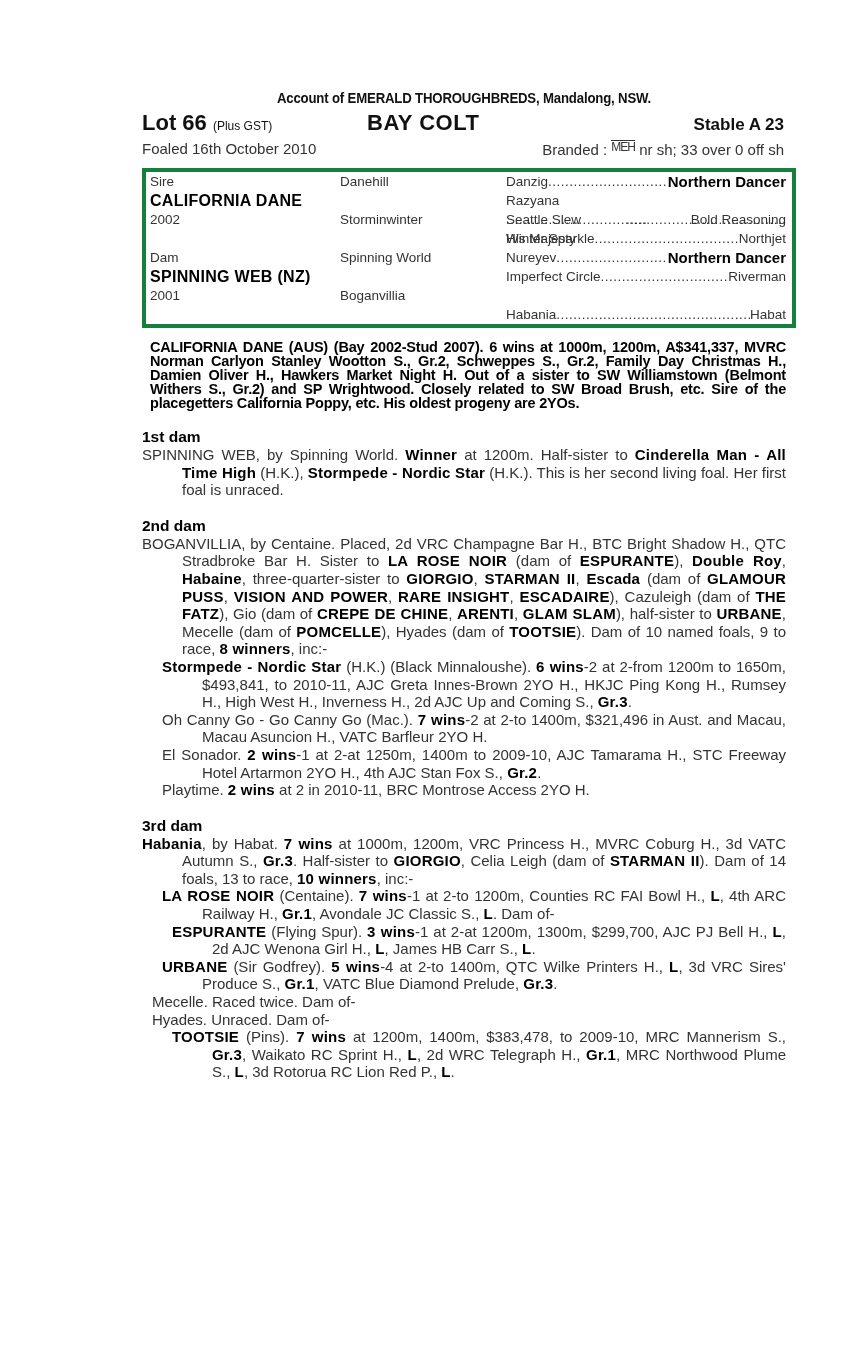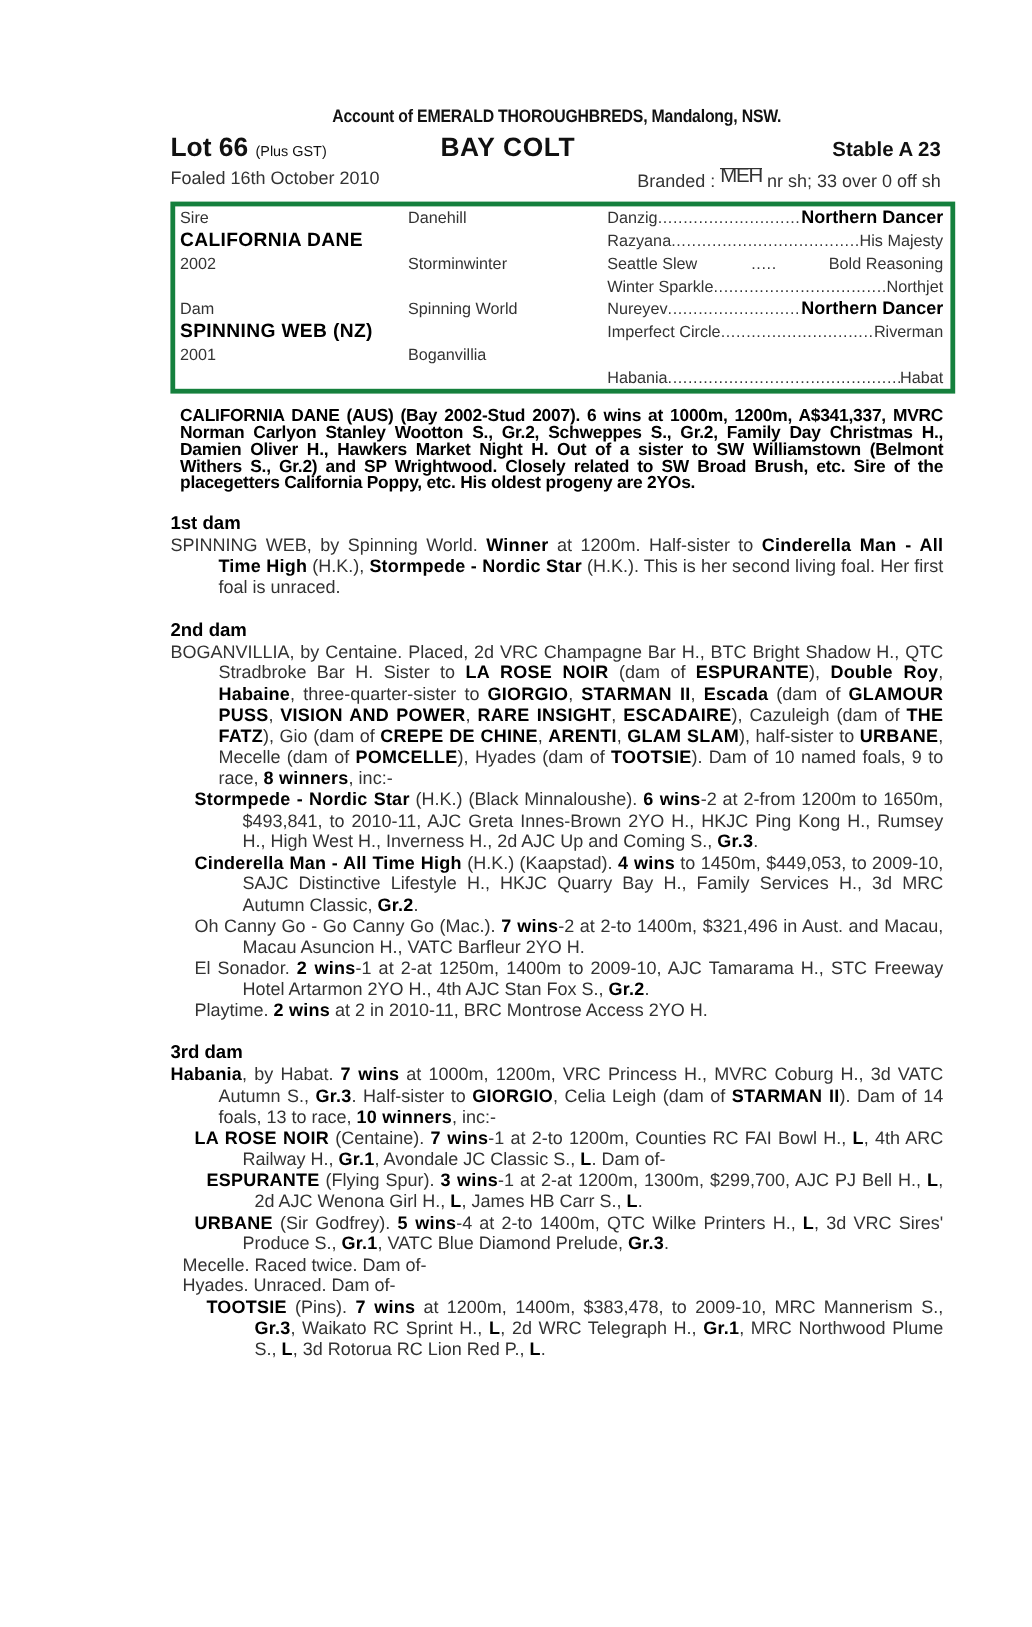--- a/index.html
+++ b/index.html
@@ -7,21 +7,21 @@
   .page { position:absolute; left:118px; top:88px; width:644px;margin-left:24px; }
   .account { text-align:center; font-weight:bold; font-size:15px; letter-spacing:-0.2px; transform:scaleX(0.88); transform-origin:center; white-space:nowrap; height:20px; line-height:20px; }
   .lotline { position:relative; height:26px; margin-top:2px; }
   .lot { position:absolute; left:0; top:0; font-weight:bold; font-size:22px; line-height:26px; }
   .lot small { font-weight:normal; font-size:12px; }
   .colt { position:absolute; left:225px; top:0; font-weight:bold; font-size:22px; line-height:26px; letter-spacing:0.5px; }
   .stable { position:absolute; right:2px; top:2px; font-weight:bold; font-size:17px; line-height:26px; }
   .foalline { position:relative; height:22px; font-size:15px; color:#333; margin-top:2px; }
   .foaled { position:absolute; left:0; top:2px; }
   .branded { position:absolute; right:2px; top:2px; white-space:nowrap; }
-  .brand-glyph { display:inline-block; font-size:17px; line-height:10px; border-top:1.5px solid #333; padding-top:1px; vertical-align:4px; letter-spacing:-1px; }
+  .brand-glyph { display:inline-block; font-size:12px; line-height:10px; border-top:1.5px solid #333; padding-top:1px; vertical-align:4px; letter-spacing:-1px; }
   .ped { margin-top:8px; border:4px solid #15803d; width:646px; height:152px; position:relative; font-size:13.5px; color:#333; }
   .ped .cell { position:absolute; line-height:19px; white-space:nowrap; }
   .ped .big { font-weight:bold; font-size:16px; color:#000; letter-spacing:0.3px; }
   .ped .g3 { left:360px; width:280px; display:flex; }
   .ped .g3 .name { white-space:nowrap; }
   .ped .g3 .dots { flex:1; overflow:hidden; white-space:nowrap; }
   .ped .g3 .dots::before { content:"................................................................................................................"; letter-spacing:0.5px; }
   .ped .g3 .sire { white-space:nowrap; }
   .ped .g3 .sire.bold { font-weight:bold; font-size:15px; color:#000; }
   .sirepara { margin-top:12px; padding-left:8px; font-weight:bold; font-size:14.5px; line-height:14px; text-align:justify; color:#000; letter-spacing:-0.2px; }
@@ -66,21 +66,21 @@
     <div class="cell" style="left:194px; top:0px;">Danehill</div>
     <div class="cell" style="left:194px; top:38px;">Storminwinter</div>
     <div class="cell" style="left:194px; top:76px;">Spinning World</div>
     <div class="cell" style="left:194px; top:114px;">Boganvillia</div>
 
     <div class="cell g3" style="top:0px;">
         <span class="name">Danzig</span>
         <span class="dots"></span>
         <span class="sire bold">Northern Dancer</span>
       </div>
-    <div class="cell g3" style="top:19px;">
+    <div class="cell g3" style="top:19px;flex-direction:column;">
         <span class="name">Razyana</span>
         <span class="dots"></span>
         <span class="sire">His Majesty</span>
       </div>
     <div class="cell g3" style="top:38px;gap:45px;">
         <span class="name">Seattle Slew</span>
         <span class="dots"></span>
         <span class="sire">Bold Reasoning</span>
       </div>
     <div class="cell g3" style="top:57px;">
@@ -107,21 +107,20 @@
 
   <div class="sirepara">CALIFORNIA DANE (AUS) (Bay 2002-Stud 2007). 6 wins at 1000m, 1200m, A$341,337, MVRC Norman Carlyon Stanley Wootton S., Gr.2, Schweppes S., Gr.2, Family Day Christmas H., Damien Oliver H., Hawkers Market Night H. Out of a sister to SW Williamstown (Belmont Withers S., Gr.2) and SP Wrightwood. Closely related to SW Broad Brush, etc. Sire of the placegetters California Poppy, etc. His oldest progeny are 2YOs.</div>
 
   <div class="secthead">1st dam</div>
   <div class="para hang1"><span>SPINNING WEB, by Spinning World. </span><b>Winner</b><span> at 1200m. Half-sister to </span><b>Cinderella Man - All Time High</b><span> (H.K.), </span><b>Stormpede - Nordic Star</b><span> (H.K.). This is her second living foal. Her first foal is unraced.</span></div>
 
   <div class="secthead">2nd dam</div>
   <div class="para hang1"><span>BOGANVILLIA, by Centaine. Placed, 2d VRC Champagne Bar H., BTC Bright Shadow H., QTC Stradbroke Bar H. Sister to </span><b>LA ROSE NOIR</b><span> (dam of </span><b>ESPURANTE</b><span>), </span><b>Double Roy</b><span>, </span><b>Habaine</b><span>, three-quarter-sister to </span><b>GIORGIO</b><span>, </span><b>STARMAN II</b><span>, </span><b>Escada</b><span> (dam of </span><b>GLAMOUR PUSS</b><span>, </span><b>VISION AND POWER</b><span>, </span><b>RARE INSIGHT</b><span>, </span><b>ESCADAIRE</b><span>), Cazuleigh (dam of </span><b>THE FATZ</b><span>), Gio (dam of </span><b>CREPE DE CHINE</b><span>, </span><b>ARENTI</b><span>, </span><b>GLAM SLAM</b><span>), half-sister to </span><b>URBANE</b><span>, Mecelle (dam of </span><b>POMCELLE</b><span>), Hyades (dam of </span><b>TOOTSIE</b><span>). Dam of 10 named foals, 9 to race, </span><b>8 winners</b><span>, inc:-</span></div>
   <div>
       <div class="para hang3"><b>Stormpede - Nordic Star</b><span> (H.K.) (Black Minnaloushe). </span><b>6 wins</b><span>-2 at 2-from 1200m to 1650m, $493,841, to 2010-11, AJC Greta Innes-Brown 2YO H., HKJC Ping Kong H., Rumsey H., High West H., Inverness H., 2d AJC Up and Coming S., </span><b>Gr.3</b><span>.</span></div>
-      <div class="para hang3"><b>Cinderella Man - All Time High</b><span> (H.K.) (Kaapstad). </span><b>4 wins</b><span> to 1450m, $449,053, to 2009-10, SAJC Distinctive Lifestyle H., HKJC Quarry Bay H., Family Services H., 3d MRC Autumn Classic, </span><b>Gr.2</b><span>.</span></div>
       <div class="para hang3"><span>Oh Canny Go - Go Canny Go (Mac.). </span><b>7 wins</b><span>-2 at 2-to 1400m, $321,496 in Aust. and Macau, Macau Asuncion H., VATC Barfleur 2YO H.</span></div>
       <div class="para hang3"><span>El Sonador. </span><b>2 wins</b><span>-1 at 2-at 1250m, 1400m to 2009-10, AJC Tamarama H., STC Freeway Hotel Artarmon 2YO H., 4th AJC Stan Fox S., </span><b>Gr.2</b><span>.</span></div>
       <div class="para hang3"><span>Playtime. </span><b>2 wins</b><span> at 2 in 2010-11, BRC Montrose Access 2YO H.</span></div>
     </div>
 
   <div class="secthead">3rd dam</div>
   <div class="para hang1"><b>Habania</b><span>, by Habat. </span><b>7 wins</b><span> at 1000m, 1200m, VRC Princess H., MVRC Coburg H., 3d VATC Autumn S., </span><b>Gr.3</b><span>. Half-sister to </span><b>GIORGIO</b><span>, Celia Leigh (dam of </span><b>STARMAN II</b><span>). Dam of 14 foals, 13 to race, </span><b>10 winners</b><span>, inc:-</span></div>
   <div>
       <div class="para hang3"><b>LA ROSE NOIR</b><span> (Centaine). </span><b>7 wins</b><span>-1 at 2-to 1200m, Counties RC FAI Bowl H., </span><b>L</b><span>, 4th ARC Railway H., </span><b>Gr.1</b><span>, Avondale JC Classic S., </span><b>L</b><span>. Dam of-</span></div>
       <div class="para hang4"><b>ESPURANTE</b><span> (Flying Spur). </span><b>3 wins</b><span>-1 at 2-at 1200m, 1300m, $299,700, AJC PJ Bell H., </span><b>L</b><span>, 2d AJC Wenona Girl H., </span><b>L</b><span>, James HB Carr S., </span><b>L</b><span>.</span></div>

